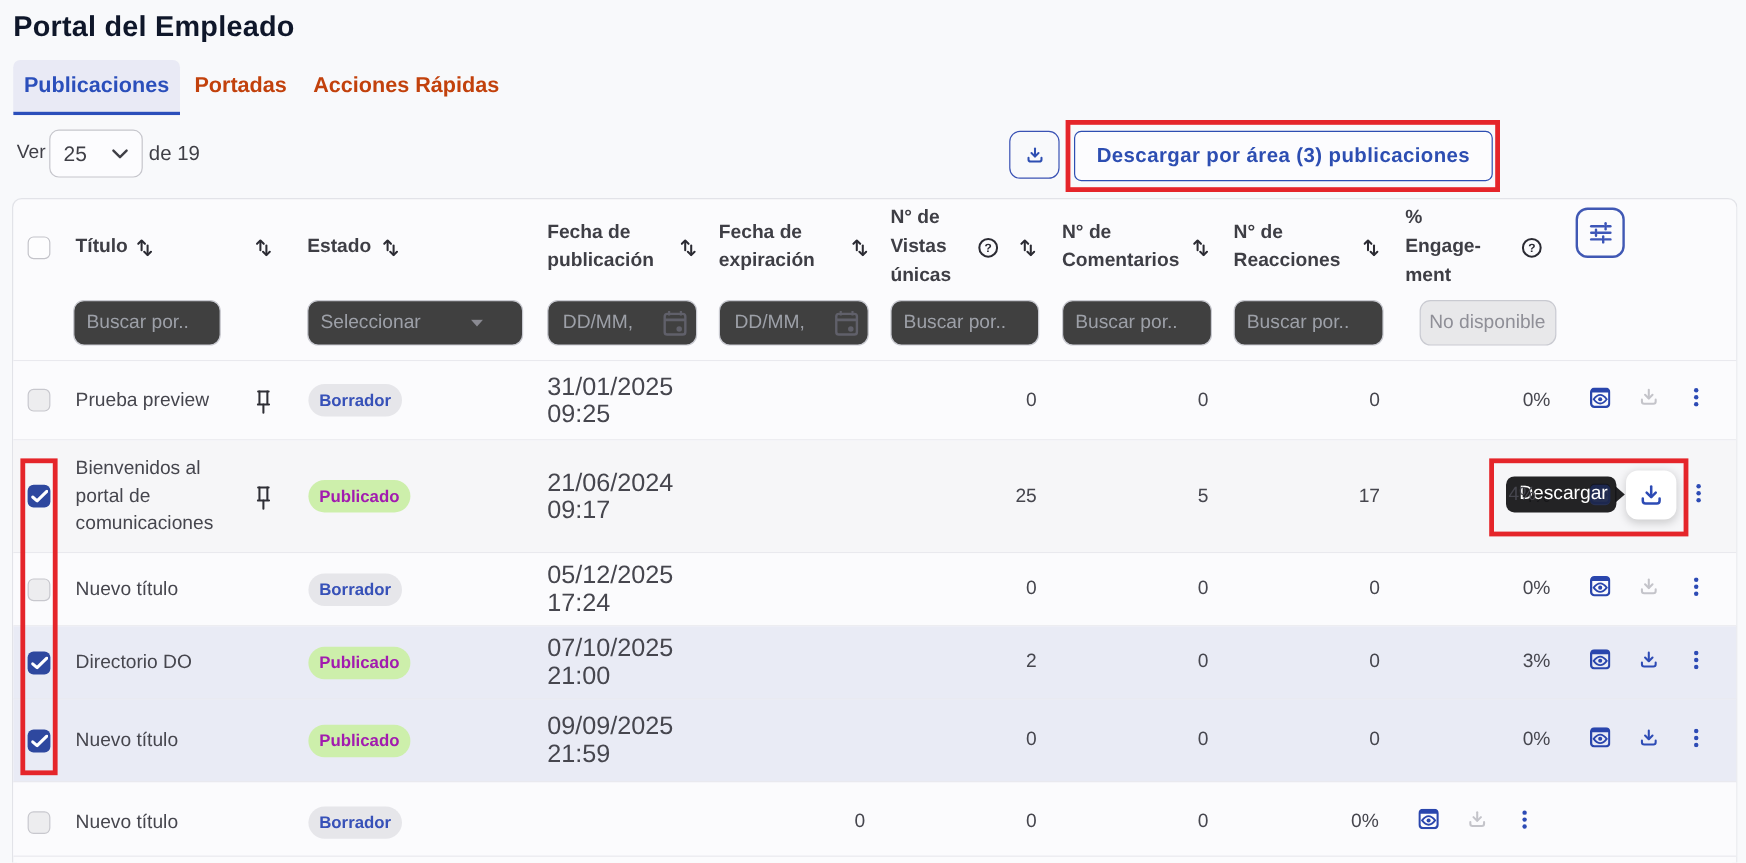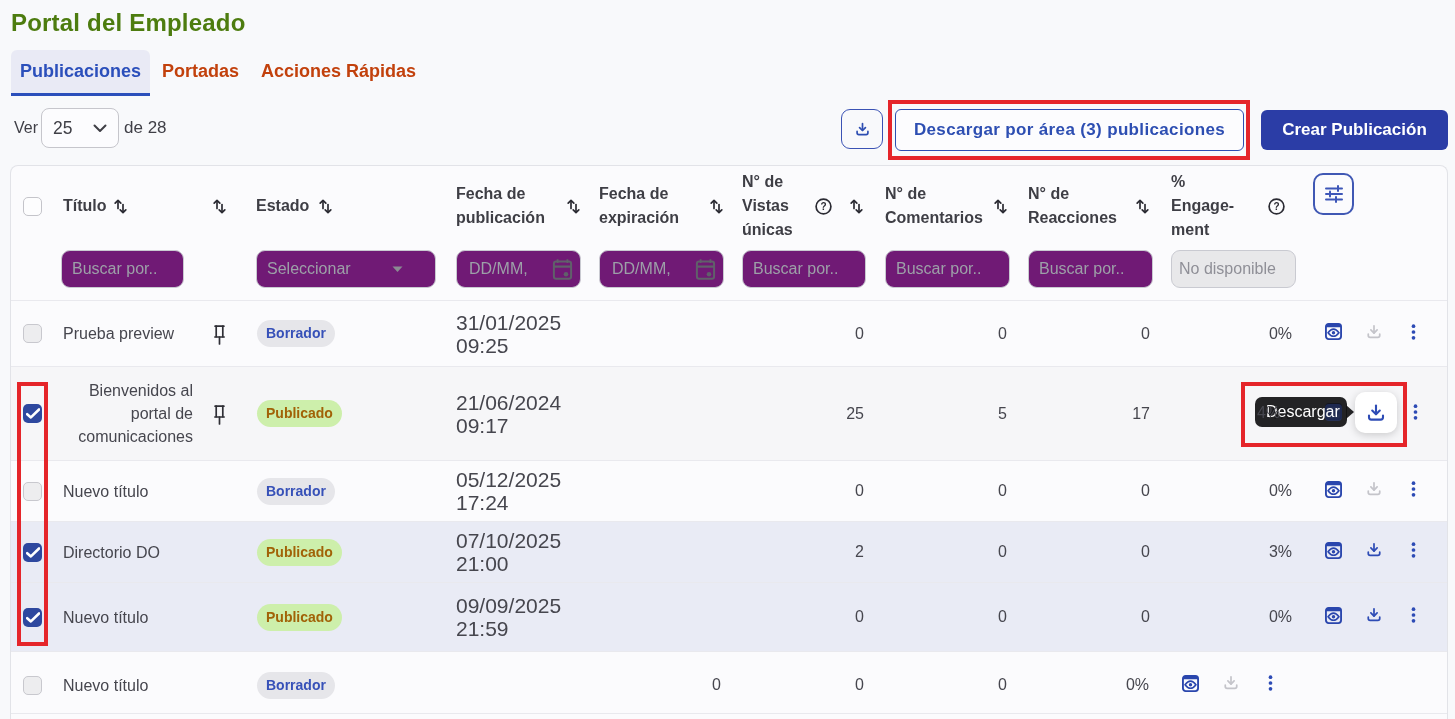--- a/index.html
+++ b/index.html
@@ -1,20 +1,20 @@
 <!DOCTYPE html>
 <html><head>
 <meta charset="utf-8">
 <style>
 * { margin:0; padding:0; box-sizing:border-box; }
 html,body { width:1455px; height:719px; overflow:hidden; }
 body { font-family:"Liberation Sans", sans-serif; background:#f8f9fb; color:#46464e; }
 .page { position:relative; width:1455px; height:719px; }
 
-h1 { position:absolute; left:11px; top:9px; font-size:24px; font-weight:bold; color:#4d7c0f; letter-spacing:0.2px; }
+h1 { position:absolute; left:11px; top:9px; font-size:24px; font-weight:bold; color:#0f172a; letter-spacing:0.2px; }
 
 
 .tab-active { position:absolute; left:11px; top:50px; width:139px; height:46px; background:#e9eaf5; border-radius:6px 6px 0 0; border-bottom:3px solid #2b4fbb; color:#2b4fbb; font-size:18px; font-weight:600; text-align:center; line-height:43px; }
 .tab { position:absolute; top:50px; height:46px; color:#c2410c; font-size:18px; font-weight:600; line-height:43px; }
 
 
 .ver { position:absolute; left:14px; top:119px; font-size:16px; color:#3f3f46; }
 .select25 { position:absolute; left:41px; top:108px; width:78px; height:40px; border:1px solid #c6c6cc; border-radius:8px; background:#fcfcfe; }
 .select25 .v { position:absolute; left:11px; top:9px; font-size:17.5px; color:#3f3f46; }
 .select25 svg { position:absolute; right:11px; top:15px; }
@@ -32,43 +32,43 @@
 .frow { height:55px; border-bottom:1px solid #e9e9ee; }
 .r { border-bottom:1px solid #e9e9ee; background:#fbfbfd; }
 .r1 { height:66px; }
 .r2 { height:94px; background:#f6f6f8; }
 .r3 { height:61px; }
 .r4 { height:61px; background:#e9ebf5; }
 .r5 { height:69px; background:#e9ebf5; }
 .r6 { height:62px; border-bottom:1px solid #e9e9ee; padding-top:5px; }
 
 .c1 { width:42px; }
-.c2 { width:140px;text-align:right; }
+.c2 { width:140px; }
 .c3 { width:52px; }
 .c4 { width:203px; }
 .c5, .c6, .c7, .c8, .c9, .c10 { width:143px; }
 .c11 { width:141px; }
 .cell { display:flex; align-items:center; }
 .hcell { display:flex; align-items:center; font-size:16px; font-weight:bold; color:#3e3e45; line-height:24px; }
 .hcell > span { flex:none; display:inline-block; }
 .num { justify-content:flex-end; padding-right:13px; font-size:16px; color:#46464e; }
 .pct { justify-content:flex-end; padding-right:14px; font-size:16px; color:#46464e; }
 
 .cb { width:19px; height:19px; border-radius:5px; margin-left:12px; }
 .cb-off { background:#ededef; border:1px solid #c8c8ce; }
 .cb-on { background:#2e489f; display:flex; align-items:center; justify-content:center; }
 
 .titlecell { padding-left:10px; font-size:16px; color:#46464e; line-height:23px; }
 .datecell { padding-left:8px; font-size:21px; color:#46464e; line-height:23px; }
 
 .badge { display:inline-block; height:27px; line-height:27px; border-radius:14px; padding:0 9px; font-size:14px; font-weight:bold; margin-left:12px; }
 .b-gray { background:#e6e6ea; color:#3751b8; }
-.b-green { background:#cdefab; color:#a16207; }
-
-.input { height:38px; border:1px solid #c9cad1; border-radius:9px; background:#701a75; color:#9da0a8; font-size:16px; display:flex; align-items:center; padding:0 10px; }
+.b-green { background:#cdefab; color:#a21caf; }
+
+.input { height:38px; border:1px solid #c9cad1; border-radius:9px; background:#404040; color:#9da0a8; font-size:16px; display:flex; align-items:center; padding:0 10px; }
 .finput { margin-top:4px; }
 .disabled { background:#e8e8ea; color:#8f8f97; }
 .settings { position:absolute; left:1313px; top:173px; width:41px; height:42px; border:2px solid #4058b4; border-radius:10px; display:flex; align-items:center; justify-content:center; background:#fbfbfd; }
 
 .actions { display:flex; align-items:center; }
 .redbox2 { position:absolute; left:1241px; top:382px; width:166px; height:65px; border:4px solid #e5252a; }
 .tooltip { position:absolute; z-index:3; left:1255px; top:397px; width:92px; height:30px; background:rgba(18,18,20,0.93); border-radius:7px; color:#fff; font-size:16px; line-height:30px; padding-left:11px; }
 .tooltip:after { content:""; position:absolute; right:-7px; top:50%; margin-top:-7px; border-left:8px solid rgba(18,18,20,0.93); border-top:7px solid transparent; border-bottom:7px solid transparent; }
 .hoverbtn { position:absolute; left:1355px; top:392px; width:42px; height:41px; background:#fff; border-radius:10px; box-shadow:0 2px 8px rgba(0,0,0,0.18); display:flex; align-items:center; justify-content:center; }
 .redbox3 { position:absolute; left:17px; top:382px; width:31px; height:264px; border:4px solid #e5252a; }
@@ -81,34 +81,33 @@
   <div class="tab" style="left:162px;">Portadas</div>
   <div class="tab" style="left:261px;">Acciones Rápidas</div>
 
   <div class="ver">Ver</div>
   <div class="select25">
     <span class="v">25</span>
     <svg width="14" height="9" viewBox="0 0 14 9">
         <path d="M1.5 1.5 L7 7 L12.5 1.5" fill="none" stroke="#3f3f46" stroke-width="2" stroke-linecap="round" stroke-linejoin="round"></path>
       </svg>
   </div>
-  <div class="de32">de 28</div>
+  <div class="de32">de 19</div>
 
   <div class="dlbtn">
     <svg width="17" height="17" viewBox="0 0 22 22">
         <g fill="none" stroke="#2d4eb2" stroke-width="2.2" stroke-linecap="round" stroke-linejoin="round">
           <path d="M11 3.5 V12"></path>
           <path d="M7.2 8.5 L11 12.3 L14.8 8.5"></path>
           <path d="M4 13.5 v1.8 a2.3 2.3 0 0 0 2.3 2.3 h9.4 a2.3 2.3 0 0 0 2.3 -2.3 V13.5"></path>
         </g>
       </svg>
   </div>
   <div class="redbox1"></div>
   <div class="btn-outline">Descargar por área (3) publicaciones</div>
-  <div class="btn-primary">Crear Publicación</div>
 
   <div class="card">
     <div class="trow hrow">
       <div class="c1 cell">
           <span class="cb" style="background:#fdfdfe; border:1.5px solid #c4c4ca; margin-left:12px;"></span>
         </div>
       <div class="c2 hcell" style="padding-left:10px;">Título<span style="width:7px;"></span><svg width="13" height="15" viewBox="0 0 13 15">
             <g fill="none" stroke="#2b2b33" stroke-width="1.7" stroke-linecap="round" stroke-linejoin="round">
               <path d="M4 9.5 V1.8"></path>
               <path d="M1.2 4.2 L4 1.4 L6.8 4.2"></path>
@@ -239,21 +238,21 @@
       <div class="c7">
           <div class="input finput" style="margin-left:8px; width:124px;">Buscar por..</div>
         </div>
       <div class="c8">
           <div class="input finput" style="margin-left:8px; width:125px;">Buscar por..</div>
         </div>
       <div class="c9">
           <div class="input finput" style="margin-left:8px; width:125px;">Buscar por..</div>
         </div>
       <div class="c10">
-          <div class="input finput disabled" style="margin-left:8px; width:125px; padding:0 7px;">No disponible</div>
+          <div class="input finput disabled" style="margin-left:20px; width:114px; padding:0 7px;">No disponible</div>
         </div>
       <div class="c11"></div>
     </div>
 
     <div class="trow r r1">
       <div class="c1 cell">
           <span class="cb cb-off"></span>
         </div>
       <div class="c2 cell titlecell">Prueba preview</div>
       <div class="c3 cell" style="justify-content:center;">

